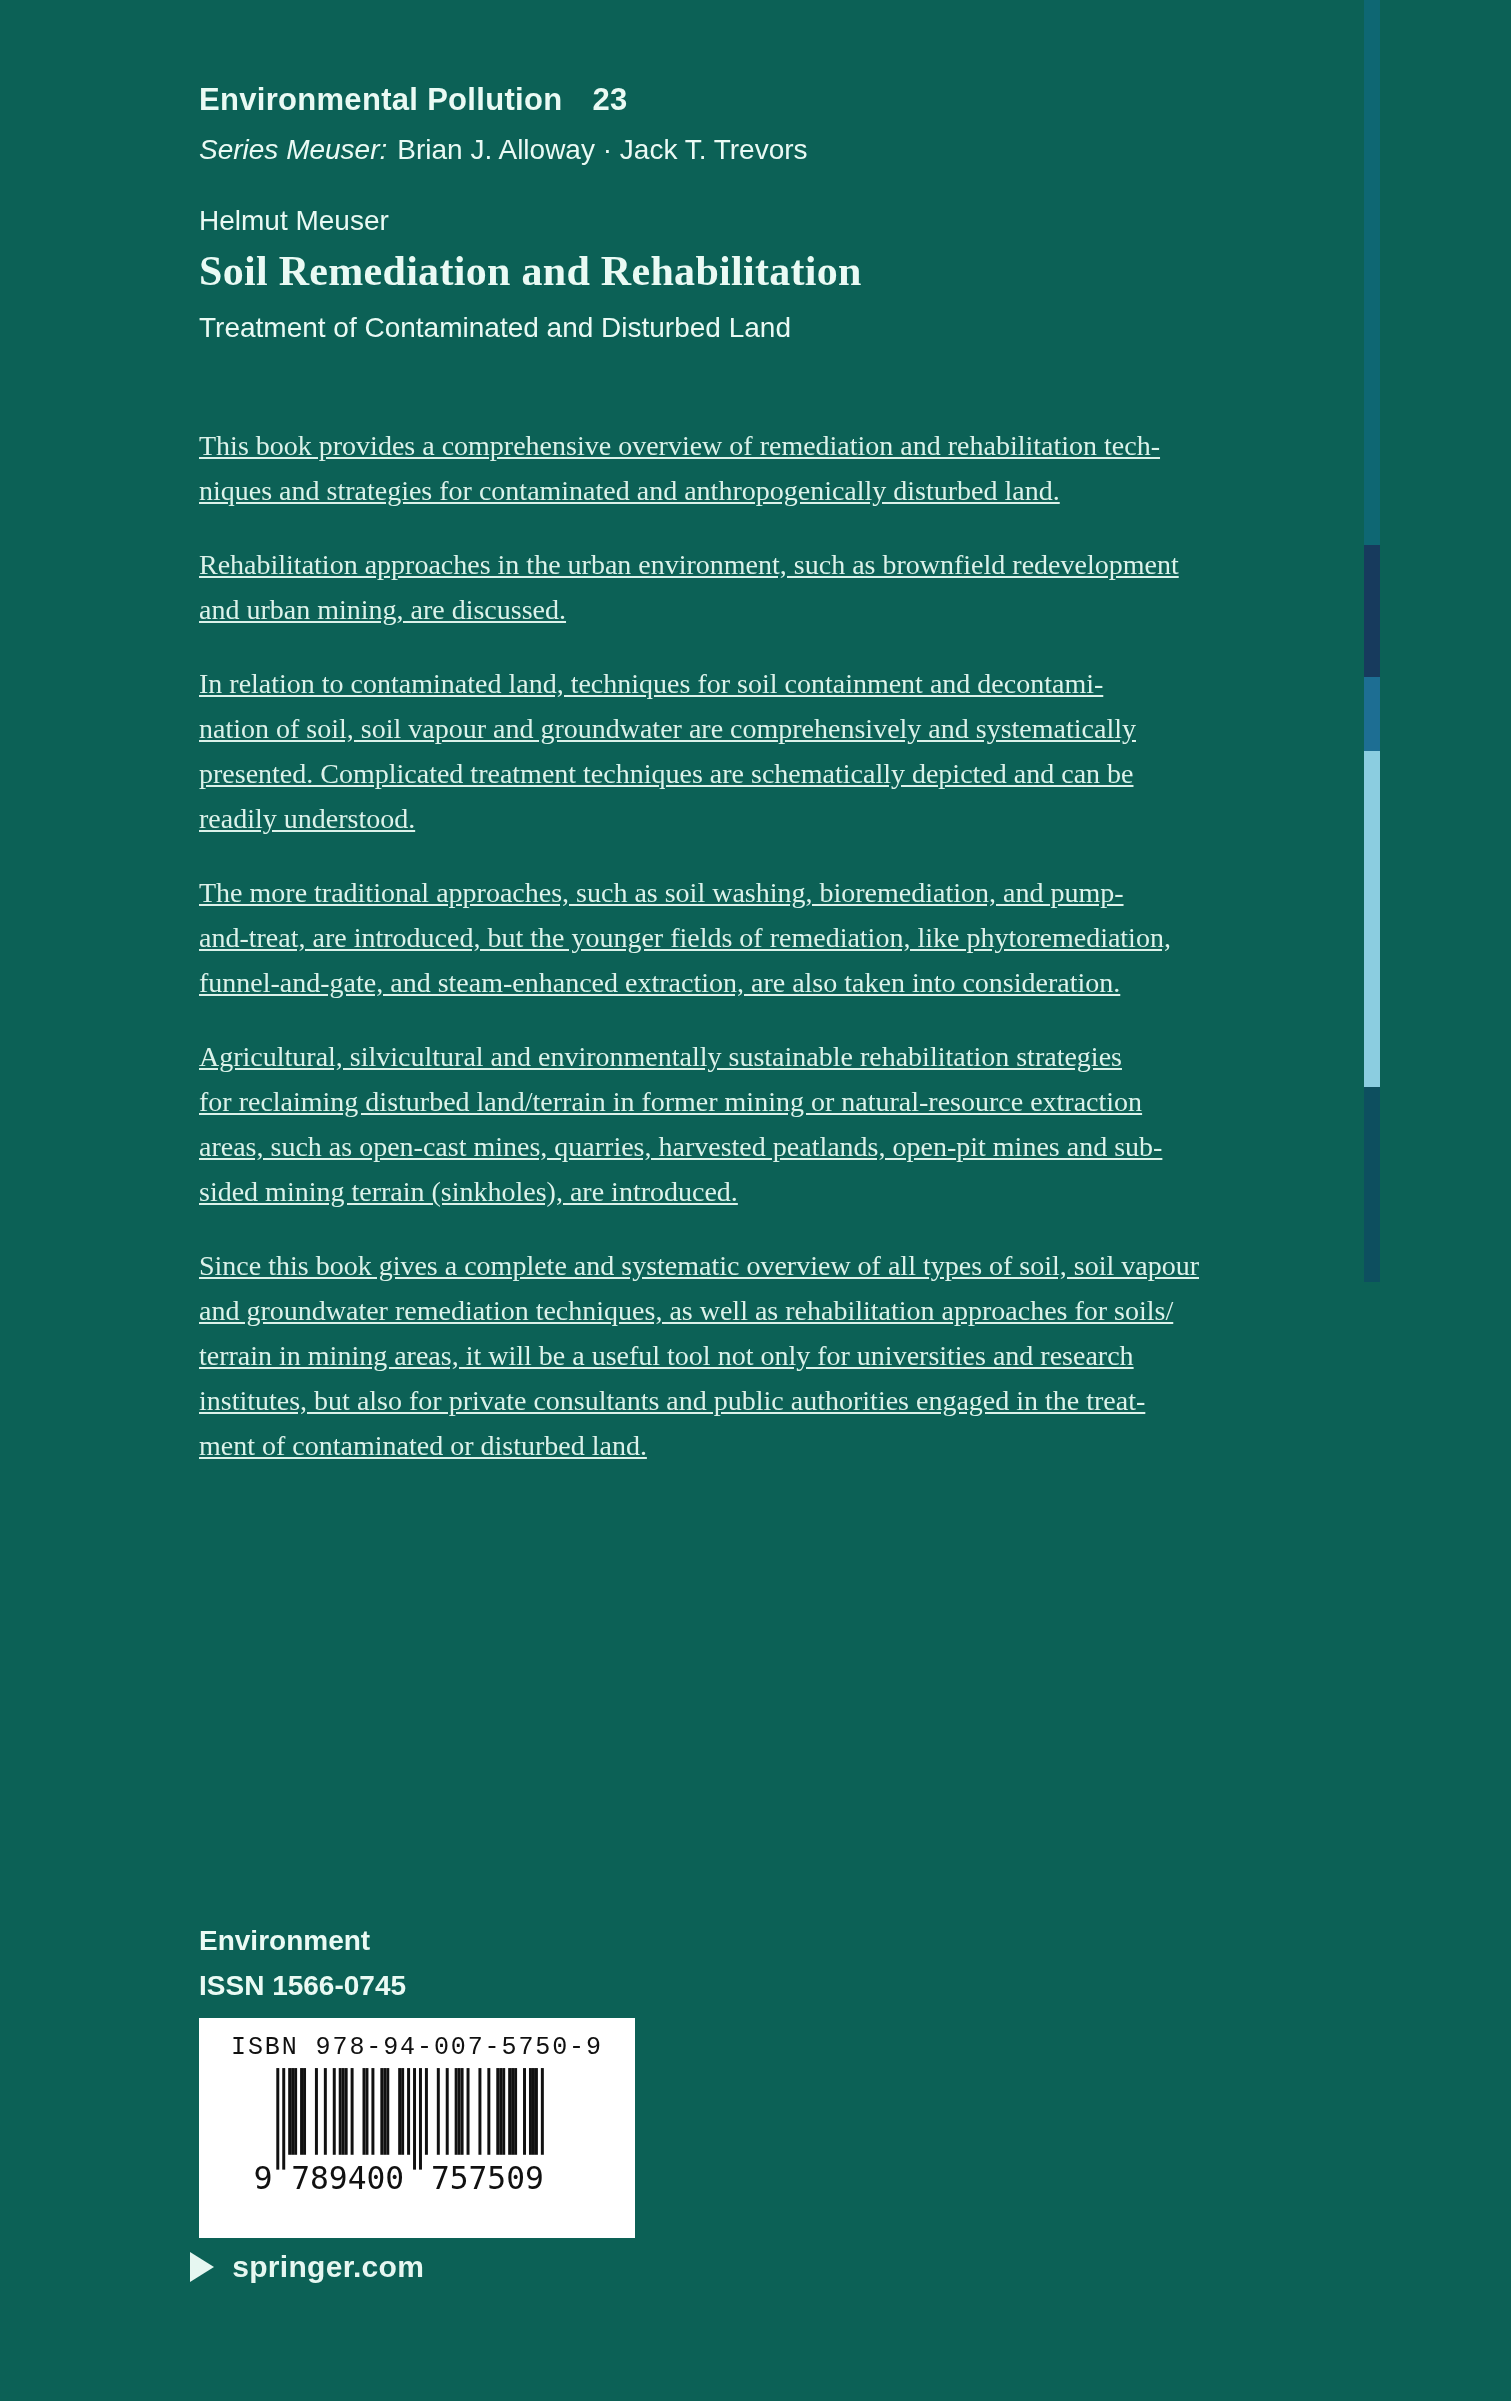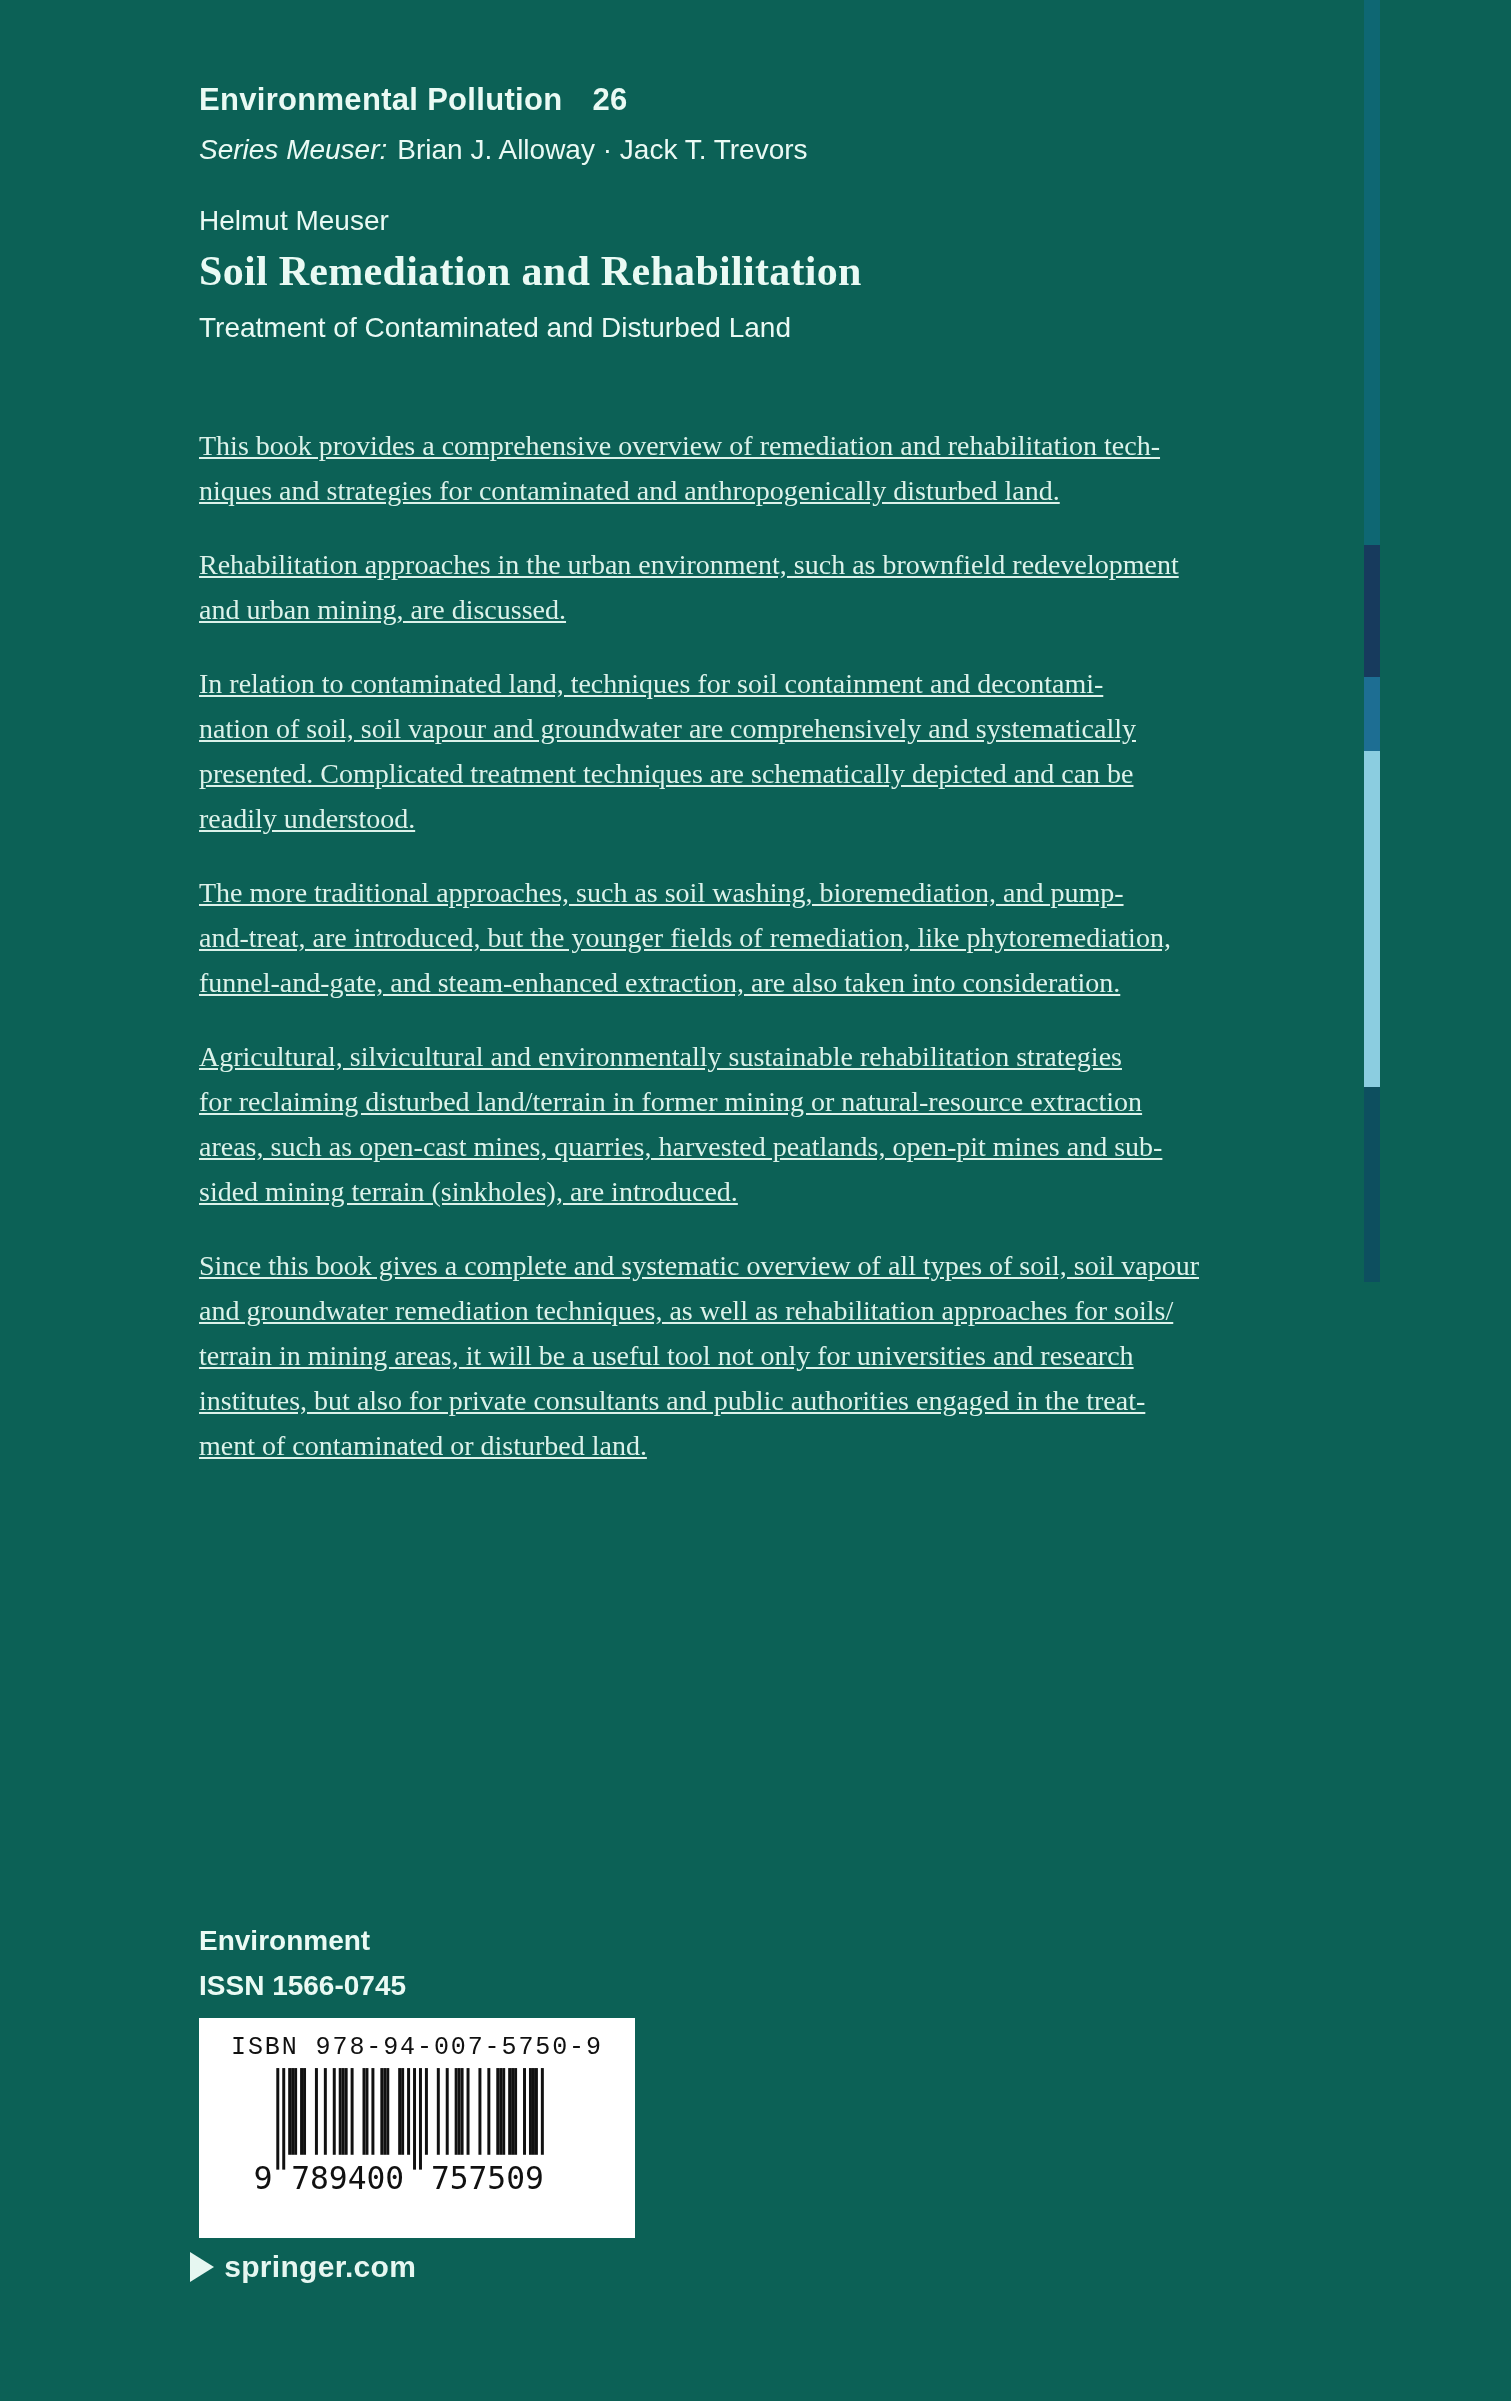--- a/index.html
+++ b/index.html
@@ -41,21 +41,21 @@
     display:flex;flex-direction:column;align-items:center;
     padding-top:15px;box-sizing:border-box;
   }
   .isbn-text{
     font-family:Liberation Mono, monospace;
     font-size:25px;color:#111111;letter-spacing:1.9px;white-space:nowrap;
   }
   .ean-svg{margin-top:6.3px;}
   .springer-line{
     position:absolute;top:2250px;left:-8.8px;
-    display:flex;align-items:center;gap:10px;color:#e6f7f1;
+    display:flex;align-items:center;gap:18px;color:#e6f7f1;
   }
   .springer-arrow{
     width:0;height:0;
     border-top:15px solid transparent;
     border-bottom:15px solid transparent;
     border-left:24px solid #e6f7f1;
   }
   .website{font-size:30px;font-weight:bold;letter-spacing:0.3px;}
 </style>
 </head>
@@ -69,21 +69,21 @@
       <div style="height: 74px; background: rgb(29, 110, 147);"></div>
       <div style="height: 336px; background: rgb(139, 205, 224);"></div>
       <div style="height: 195px; background: rgb(13, 79, 95);"></div>
     </div>
 
   <div class="content">
 
     <div class="header">
       <div class="series-line">
         <span>Environmental Pollution</span>
-        <span>26</span>
+        <span>23</span>
       </div>
       <div class="editors-line">
         <span class="editors-label">Series Meuser:</span>
         <span>Brian J. Alloway · Jack T. Trevors</span>
       </div>
       <div class="author">Helmut Meuser</div>
       <div class="book-title">Soil Remediation and Rehabilitation</div>
       <div class="book-subtitle">Treatment of Contaminated and Disturbed Land</div>
     </div>
 

